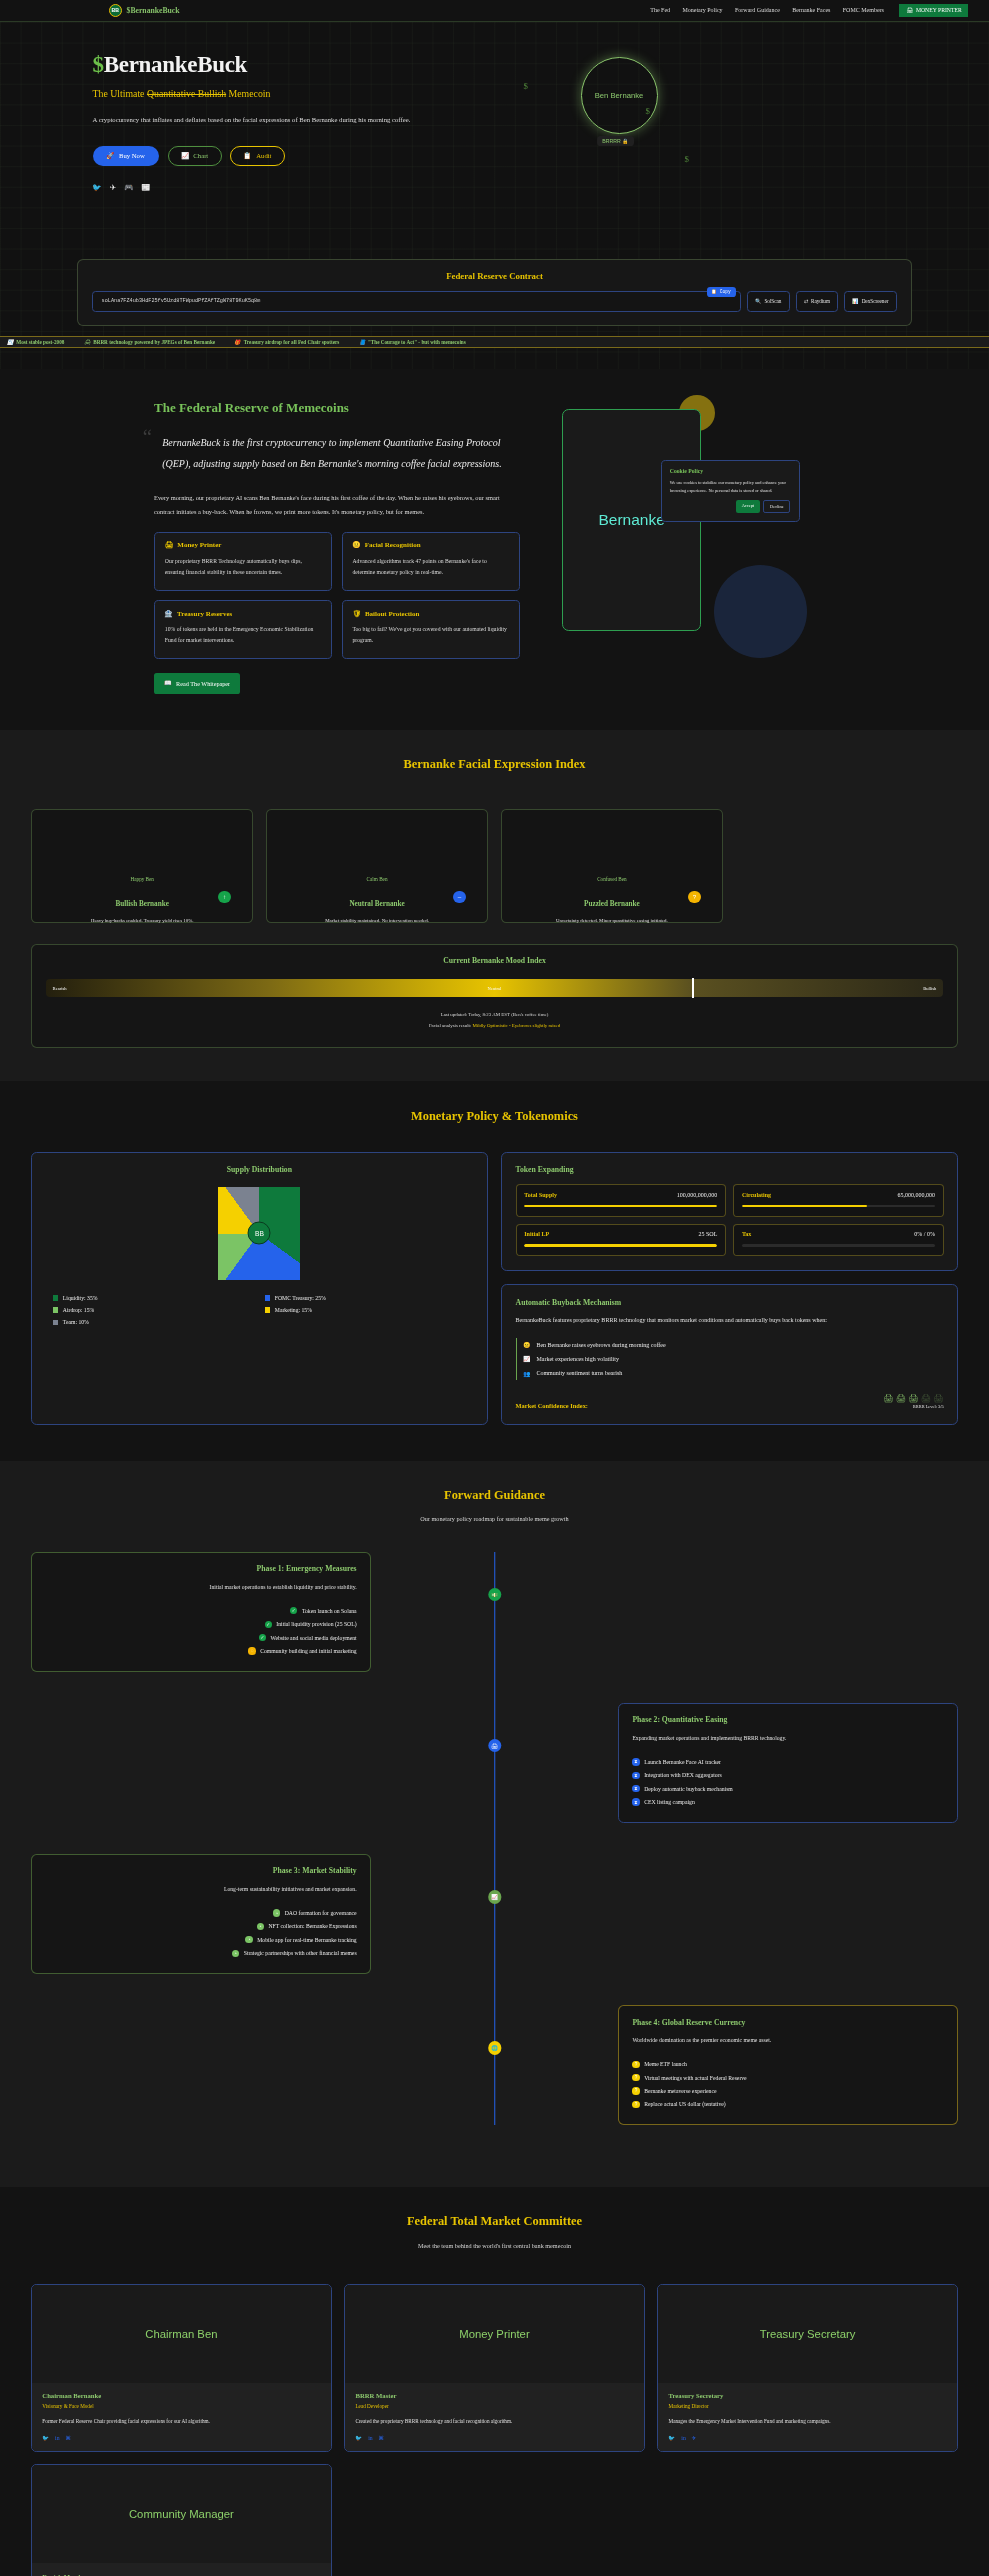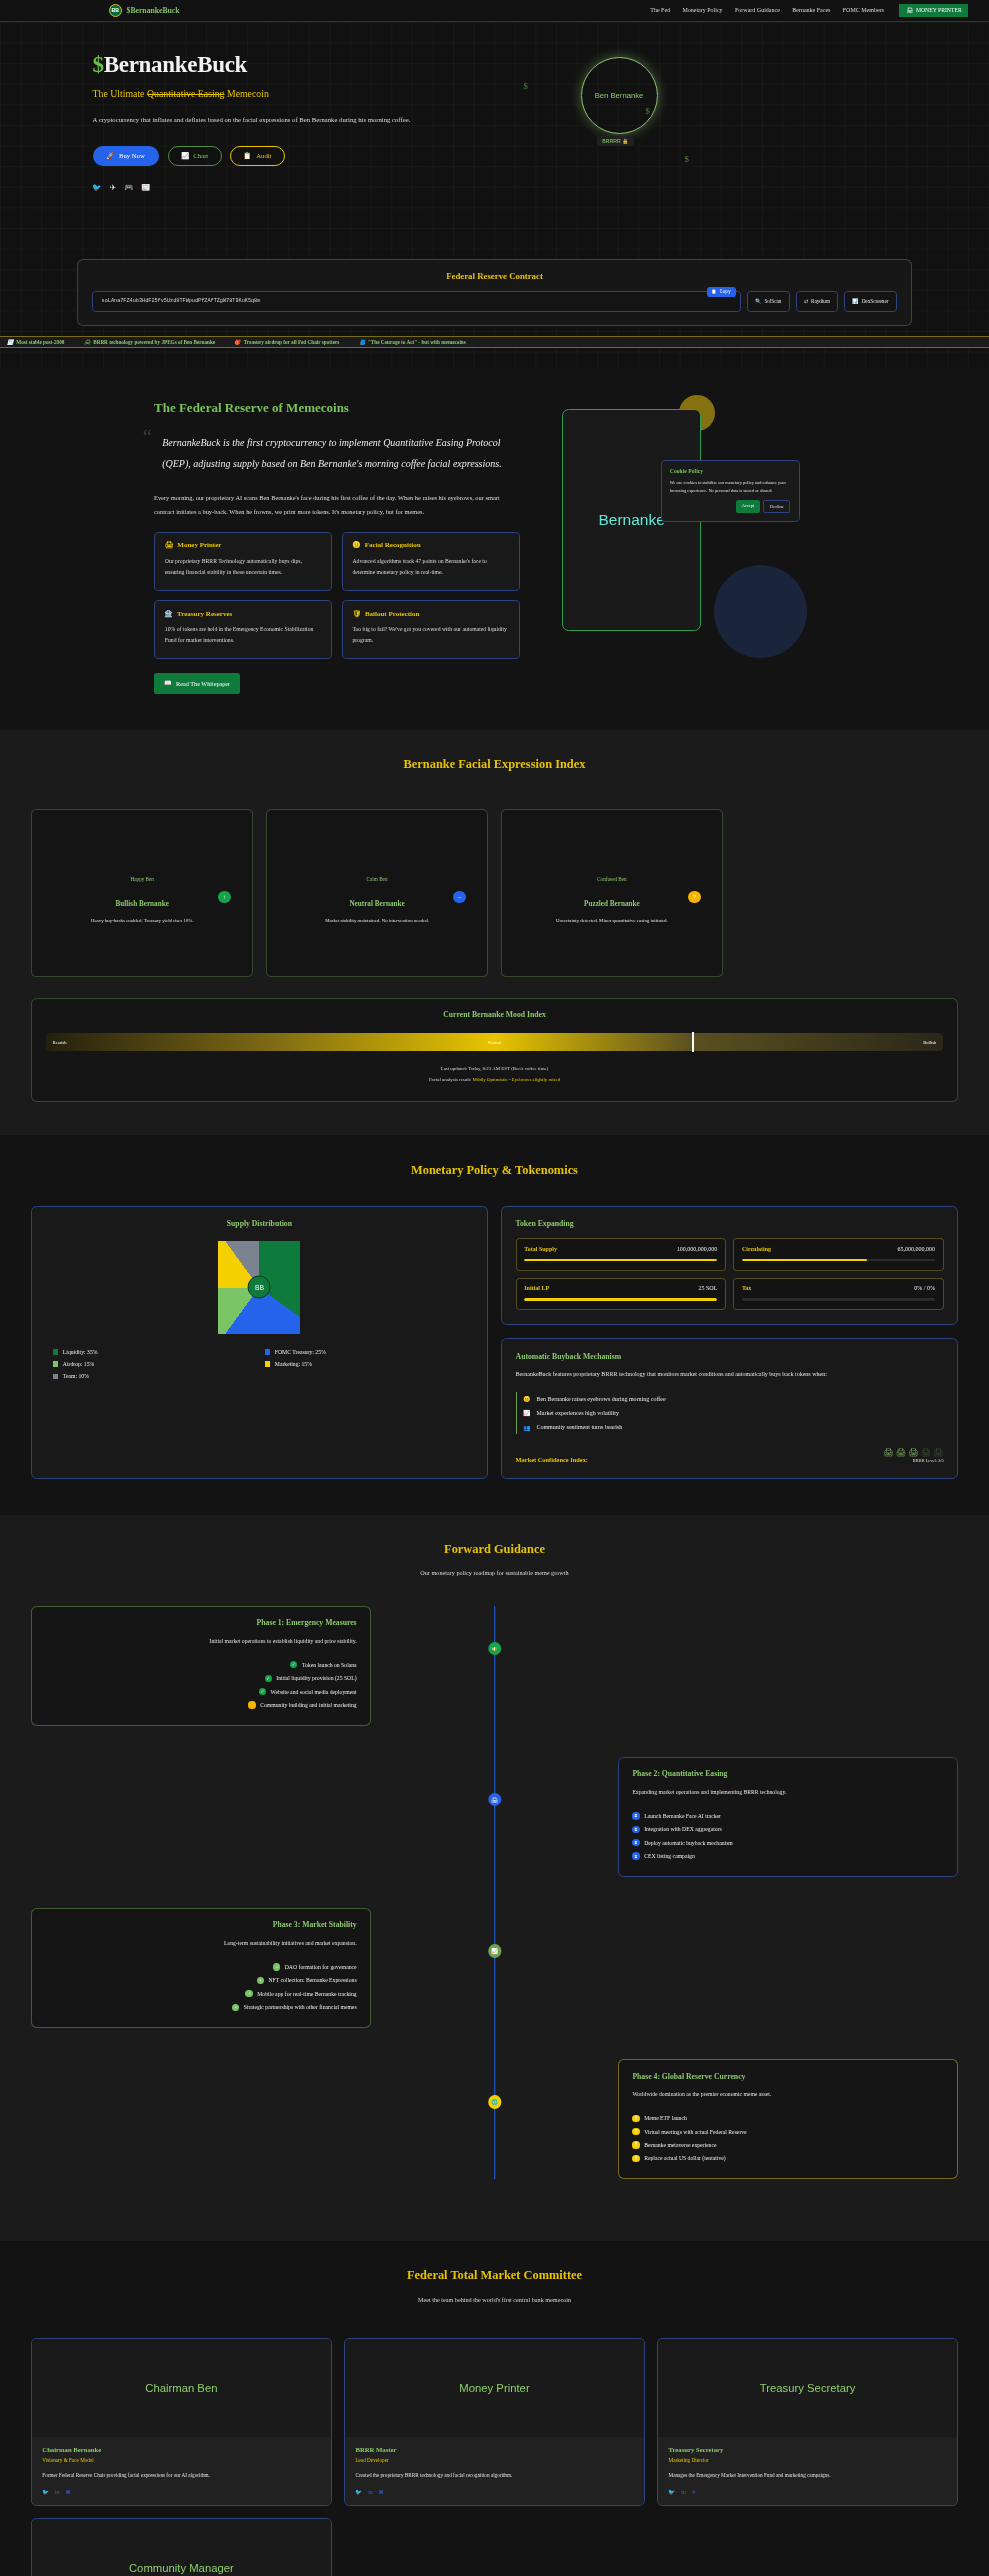--- a/index.html
+++ b/index.html
@@ -93,21 +93,21 @@
   .cookie{position:absolute;left:120px;top:60px;width:139px;border:0.5px solid #2d4480;border-radius:4.6px;
     background:#1a1a1a;padding:7.2px 8.2px 8.2px;z-index:20}
   .cookie h5{color:#78c25a;font-size:5.7px;font-weight:bold}
   .cookie p{color:#e2e2e2;font-size:4.4px;line-height:1.85;margin-top:4.6px}
   .cookie-btns{display:flex;gap:3.6px;justify-content:flex-end;margin-top:5.7px}
   .ck-a{background:#0e7a3c;color:#fff;font-size:4.4px;padding:2.6px 5.7px;border-radius:2.1px;cursor:pointer}
   .ck-d{border:0.5px solid #2d4480;color:#eee;font-size:4.4px;padding:2.6px 5.7px;border-radius:2.1px;cursor:pointer}
   
   .faces{background:#1b1b1b;padding:27px 0 33px}
   .face-grid{display:grid;grid-template-columns:repeat(4,1fr);gap:12.4px;margin-top:37px;padding:0 31px}
-  .fc{border:0.5px solid rgba(120,170,95,.35);border-radius:5.2px;background:#141414;height:168px;
+  .fc{border:0.5px solid rgba(120,170,95,.35);border-radius:5.2px;background:#141414;height:114px;
      position:relative;display:flex;flex-direction:column;align-items:center}
   .fc .lbl{color:#8dc96e;font-size:5.2px;margin-top:66px}
   .fc .dot{width:12.4px;height:12.4px;border-radius:50%;display:flex;align-items:center;justify-content:center;
      color:#fff;font-size:6.2px;position:absolute;right:21.6px;top:81px;font-family:"Liberation Sans",sans-serif}
   .fc h4{color:#8dc96e;font-size:7.2px;margin-top:18.5px}
   .fc p{color:#e4e4e4;font-size:4.9px;text-align:center;line-height:1.9;margin-top:8.2px;padding:0 9.3px}
   .mood-card{margin:21.6px 31px 0;border:0.5px solid rgba(120,170,95,.35);border-radius:5.7px;background:#151515;padding:11.3px 14.4px 15.5px}
   .mood-card h3{color:#8dc96e;font-size:7.7px;text-align:center}
   .mood-bar{position:relative;height:18.5px;border-radius:4.1px;margin-top:13.4px;
     background:linear-gradient(90deg,#231f0e 0%,#7d6a14 25%,#e8c400 50%,#5a5020 72%,#2a2718 100%);
@@ -207,21 +207,21 @@
   </div>
 </div>
 
 <section class="hero grid-bg">
   <div class="hero-wrap">
     <div class="hero-left">
       <h1 class="hero-title">
         <span class="dollar">$</span><span>BernankeBuck</span>
       </h1>
       <div class="hero-sub">
-        <span>The Ultimate </span><s>Quantitative Easing</s><span> Memecoin</span>
+        <span>The Ultimate </span><s>Quantitative Bullish</s><span> Memecoin</span>
       </div>
       <p class="hero-desc">A cryptocurrency that inflates and deflates based on the facial expressions of Ben Bernanke during his morning coffee.</p>
       <div class="hero-btns">
         <div class="btn btn-buy">
           <span>🚀</span>
           <span>Buy Now</span>
         </div>
         <div class="btn btn-chart">
           <span>📈</span>
           <span>Chart</span>

